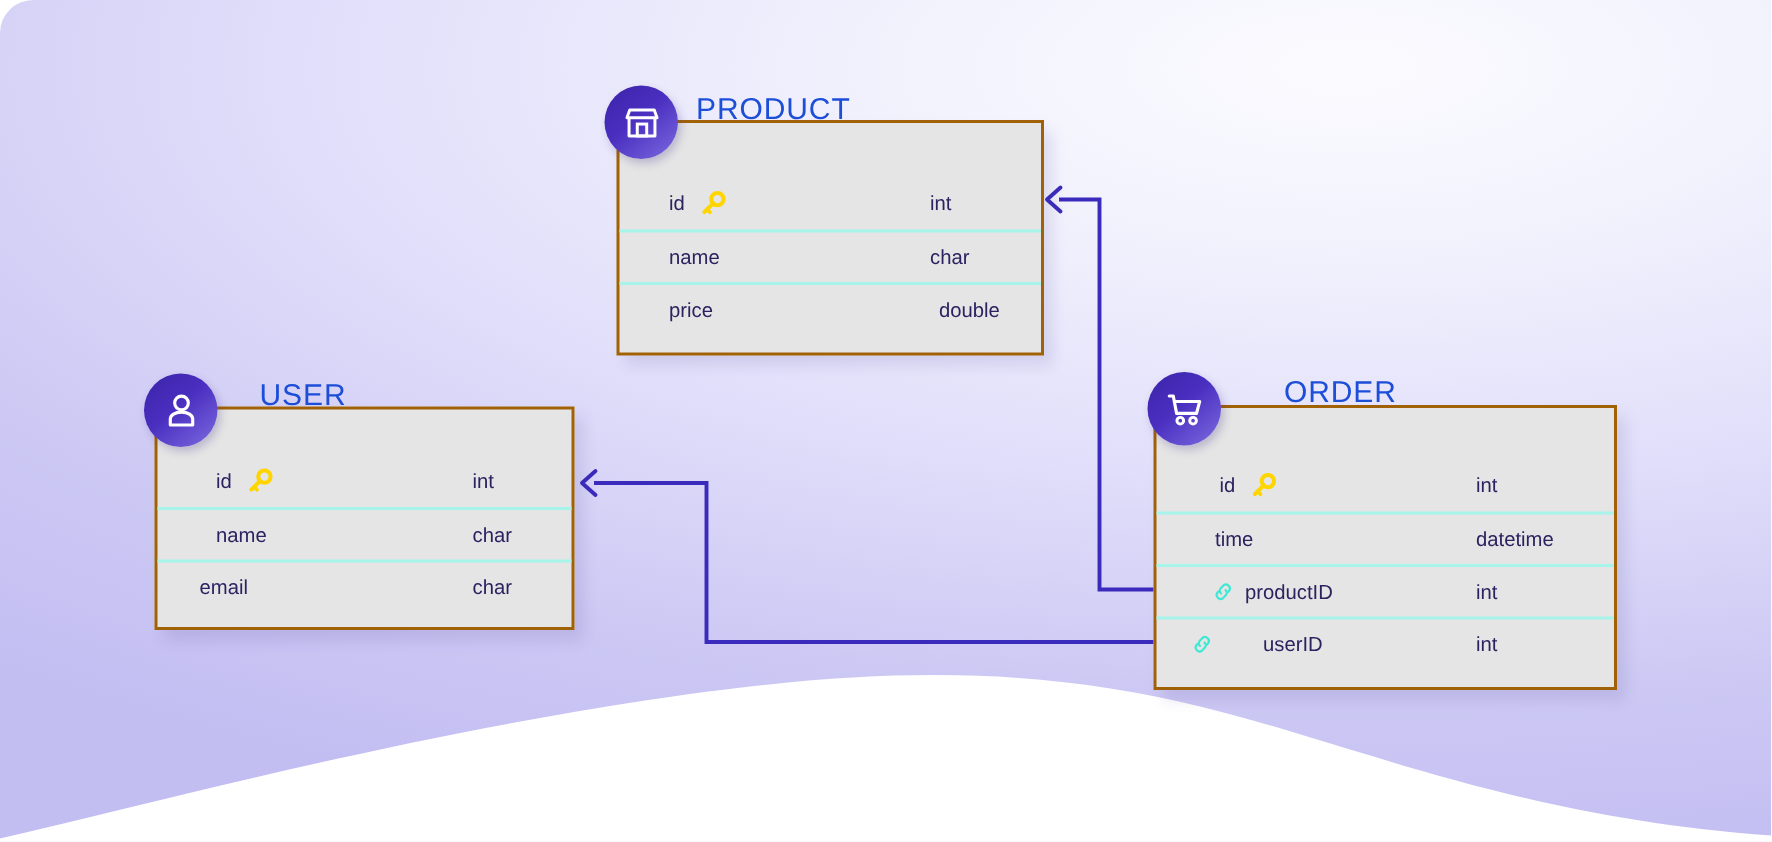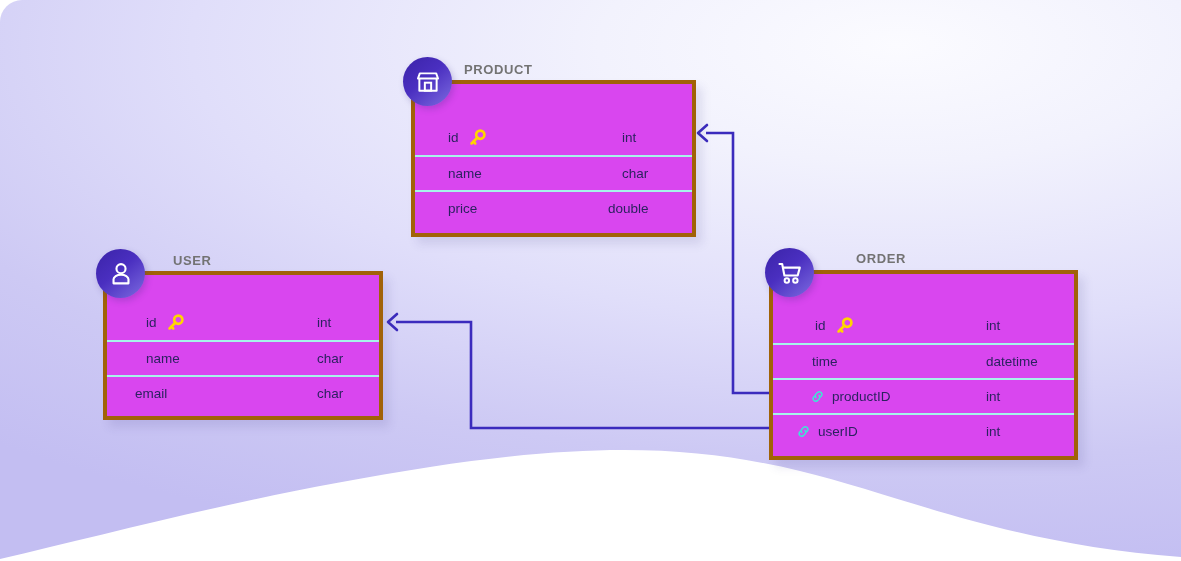--- a/index.html
+++ b/index.html
@@ -32,32 +32,32 @@
   .bg-wave {
     position: absolute;
     left: 0;
     bottom: 0;
     width: 1181px;
     height: 180px;
   }
   
   .table-card {
     position: absolute;
-    background: #d946ef;
-    border: 4px solid #a16207;
+    background: #e5e5e5;
+    border: 2px solid #a16207;
     box-sizing: border-box;
     z-index: 3;
     box-shadow: 6px 7px 9px rgba(70, 60, 140, 0.13);
   }
   .table-title {
     position: absolute;
     z-index: 6;
-    color: #737373;
-    font-size: 13px;
-    font-weight: bold;
+    color: #1d4ed8;
+    font-size: 20px;
+    font-weight: normal;
     letter-spacing: 0.6px;
     white-space: nowrap;
   }
   .entity-badge {
     position: absolute;
     width: 49px;
     height: 49px;
     border-radius: 50%;
     background: linear-gradient(140deg, #3b23a8 0%, #4a2fc0 45%, #7d6be0 100%);
     z-index: 7;
@@ -145,21 +145,21 @@
           </svg>
         </span>
         <span class="ftype" style="left:207px;">int</span>
       </div>
       <div class="field-row" style="padding-left:33px;">
         <span class="fname">name</span>
         <span class="ftype" style="left:207px;">char</span>
       </div>
       <div class="field-row" style="padding-left:33px;">
         <span class="fname">price</span>
-        <span class="ftype" style="left:193px;">double</span>
+        <span class="ftype" style="left:213px;">double</span>
       </div>
     </div>
   </div>
   <div class="table-title" style="left:464px; top:62px;">PRODUCT</div>
   <div class="entity-badge" style="left:403px; top:57px;">
     <svg width="28" height="28" viewBox="0 0 24 24">
       <path d="M3.4,9 L5,4.6 L19,4.6 L20.6,9 Z" fill="none" stroke="#ffffff" stroke-width="1.7" stroke-linejoin="round"></path>
       <path d="M4.6,9.4 L4.6,19.4 L19.4,19.4 L19.4,9.4" fill="none" stroke="#ffffff" stroke-width="1.7" stroke-linejoin="round"></path>
       <rect x="9.3" y="12.6" width="5.4" height="6.8" fill="none" stroke="#ffffff" stroke-width="1.7"></rect>
     </svg>
@@ -216,21 +216,21 @@
       <div class="field-row" style="padding-left:37px;">
         <span class="link-icon">
           <svg width="15" height="15" viewBox="0 0 24 24">
             <path d="M9.6,13.8 a4.2,4.2 0 0 1 0,-5.9 l2.6,-2.6 a4.2,4.2 0 0 1 5.9,5.9 l-1.3,1.3" fill="none" stroke="#3de8d4" stroke-width="2.3" stroke-linecap="round"></path>
             <path d="M14.4,10.2 a4.2,4.2 0 0 1 0,5.9 l-2.6,2.6 a4.2,4.2 0 0 1 -5.9,-5.9 l1.3,-1.3" fill="none" stroke="#3de8d4" stroke-width="2.3" stroke-linecap="round"></path>
           </svg>
         </span>
         <span class="fname">productID</span>
         <span class="ftype" style="left:213px;">int</span>
       </div>
-      <div class="field-row" style="padding-left:23px;">
+      <div class="field-row" style="padding-left:23px;gap:26px;">
         <span class="link-icon">
           <svg width="15" height="15" viewBox="0 0 24 24">
             <path d="M9.6,13.8 a4.2,4.2 0 0 1 0,-5.9 l2.6,-2.6 a4.2,4.2 0 0 1 5.9,5.9 l-1.3,1.3" fill="none" stroke="#3de8d4" stroke-width="2.3" stroke-linecap="round"></path>
             <path d="M14.4,10.2 a4.2,4.2 0 0 1 0,5.9 l-2.6,2.6 a4.2,4.2 0 0 1 -5.9,-5.9 l1.3,-1.3" fill="none" stroke="#3de8d4" stroke-width="2.3" stroke-linecap="round"></path>
           </svg>
         </span>
         <span class="fname">userID</span>
         <span class="ftype" style="left:213px;">int</span>
       </div>
     </div>

